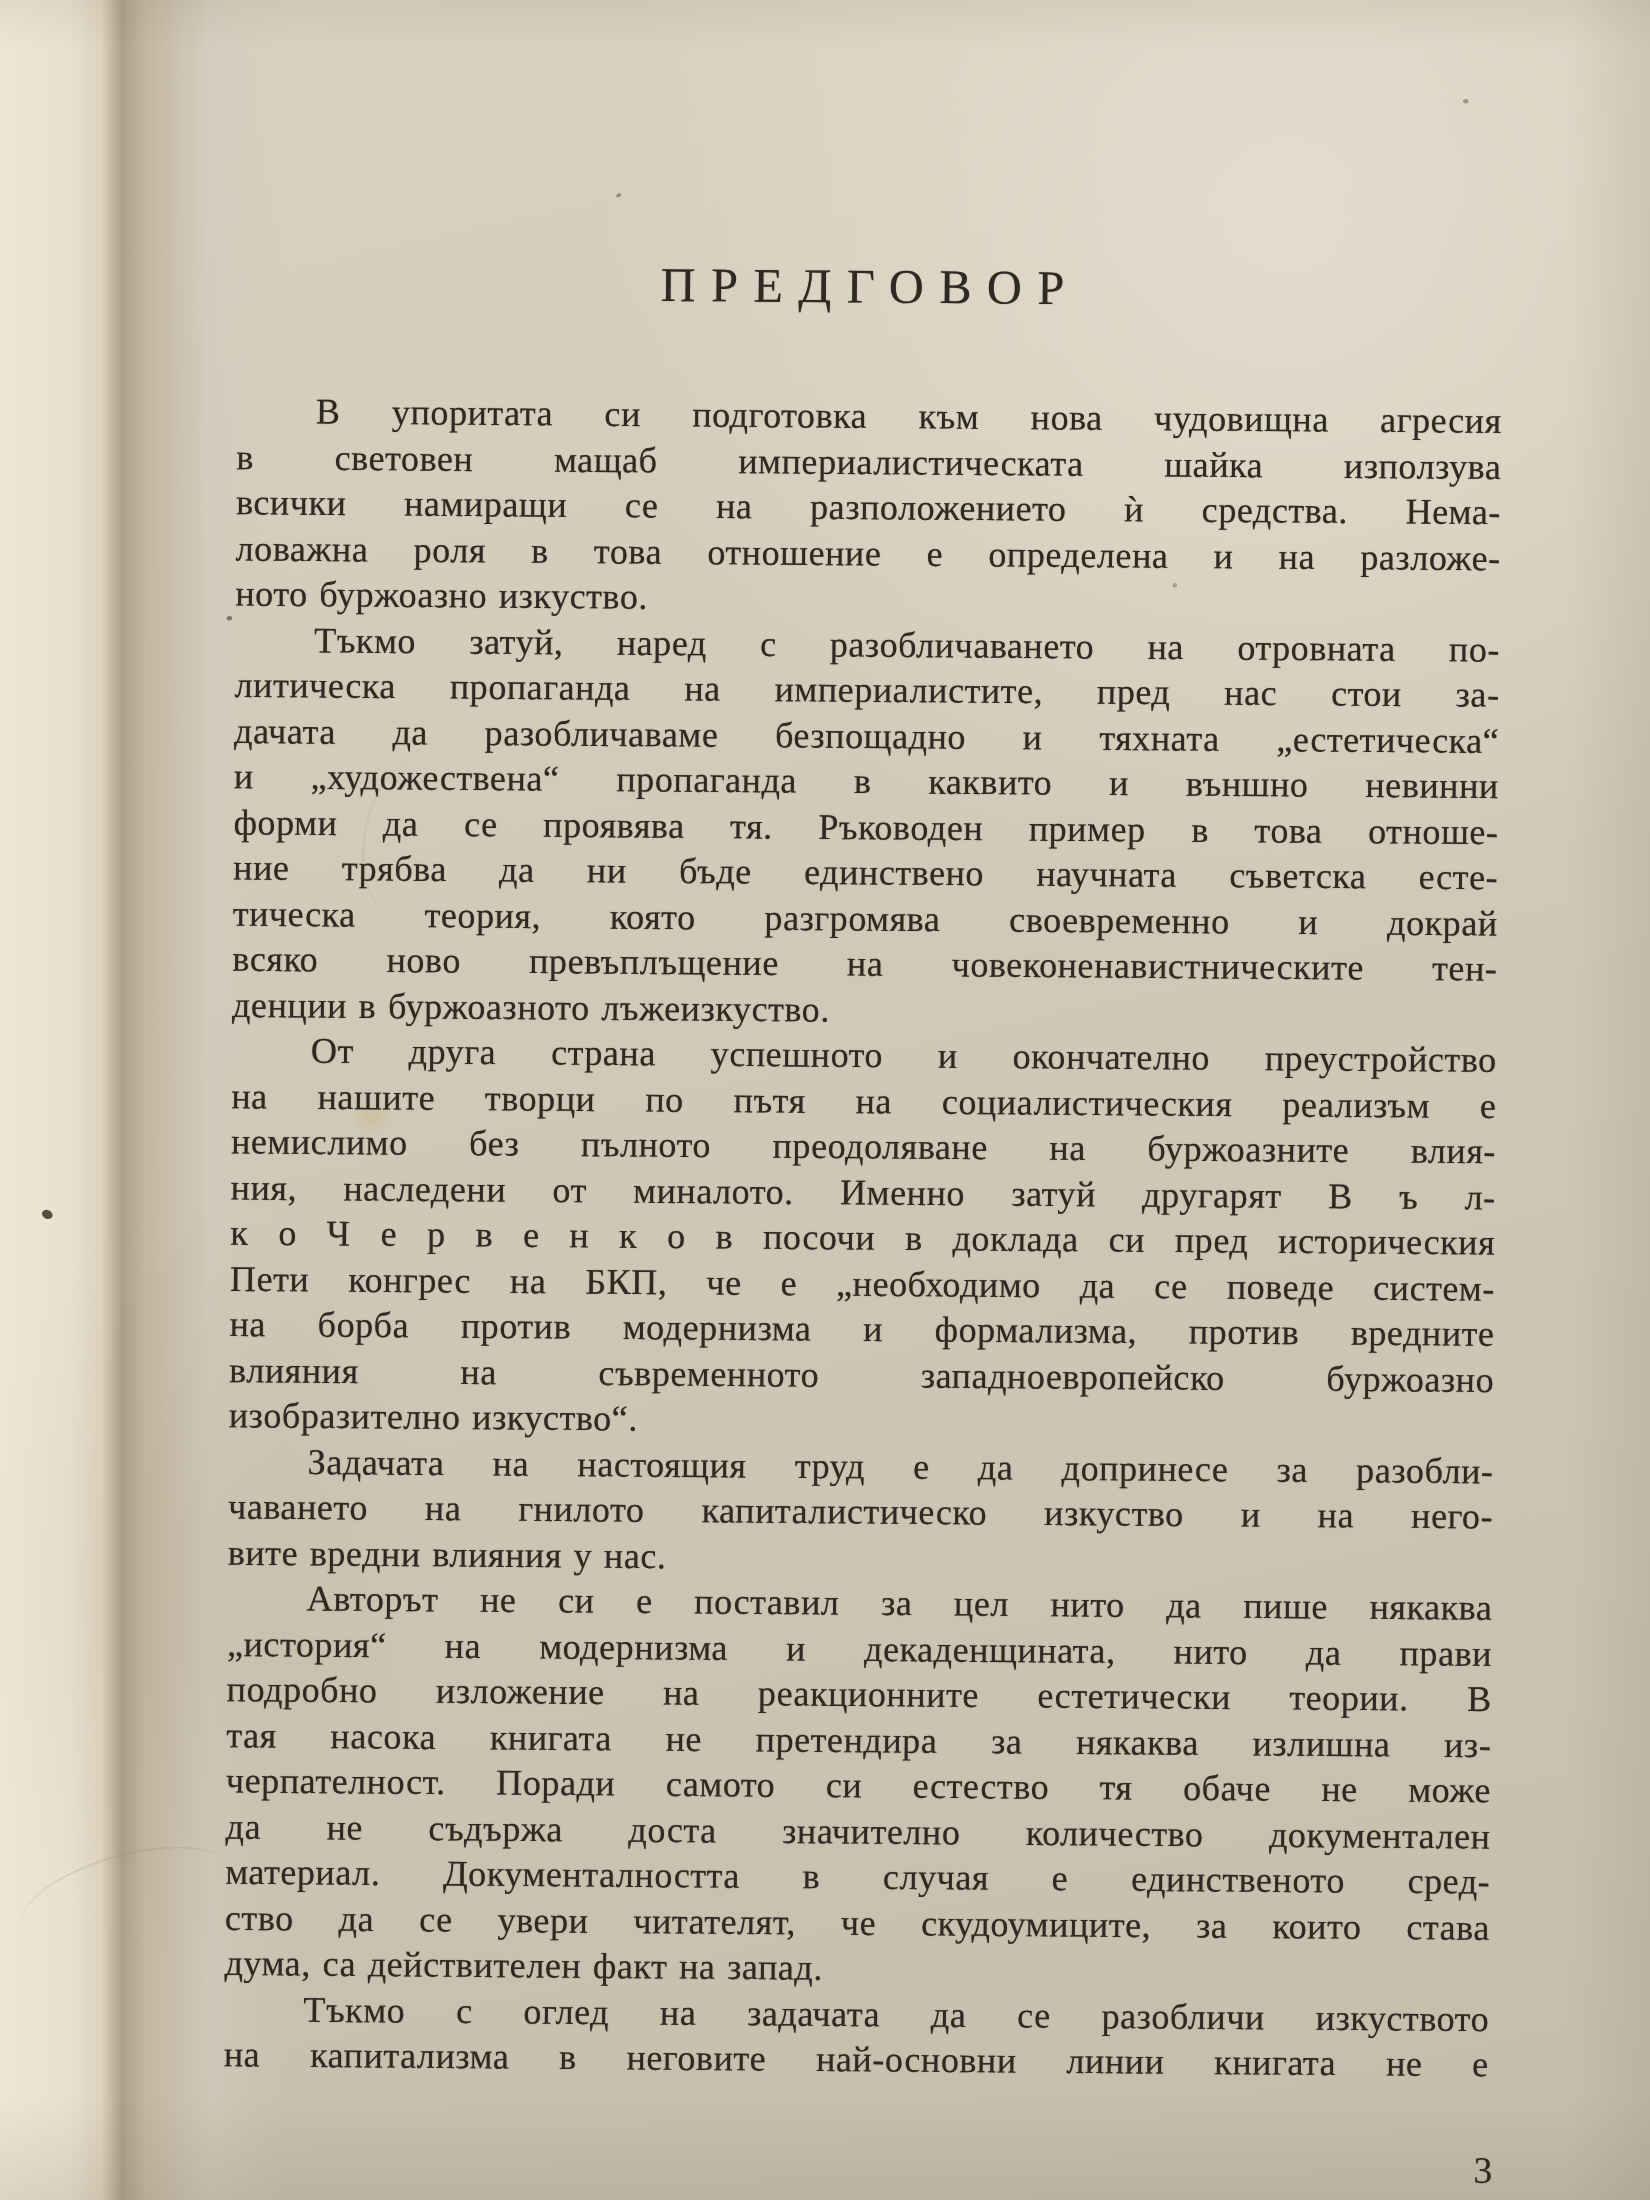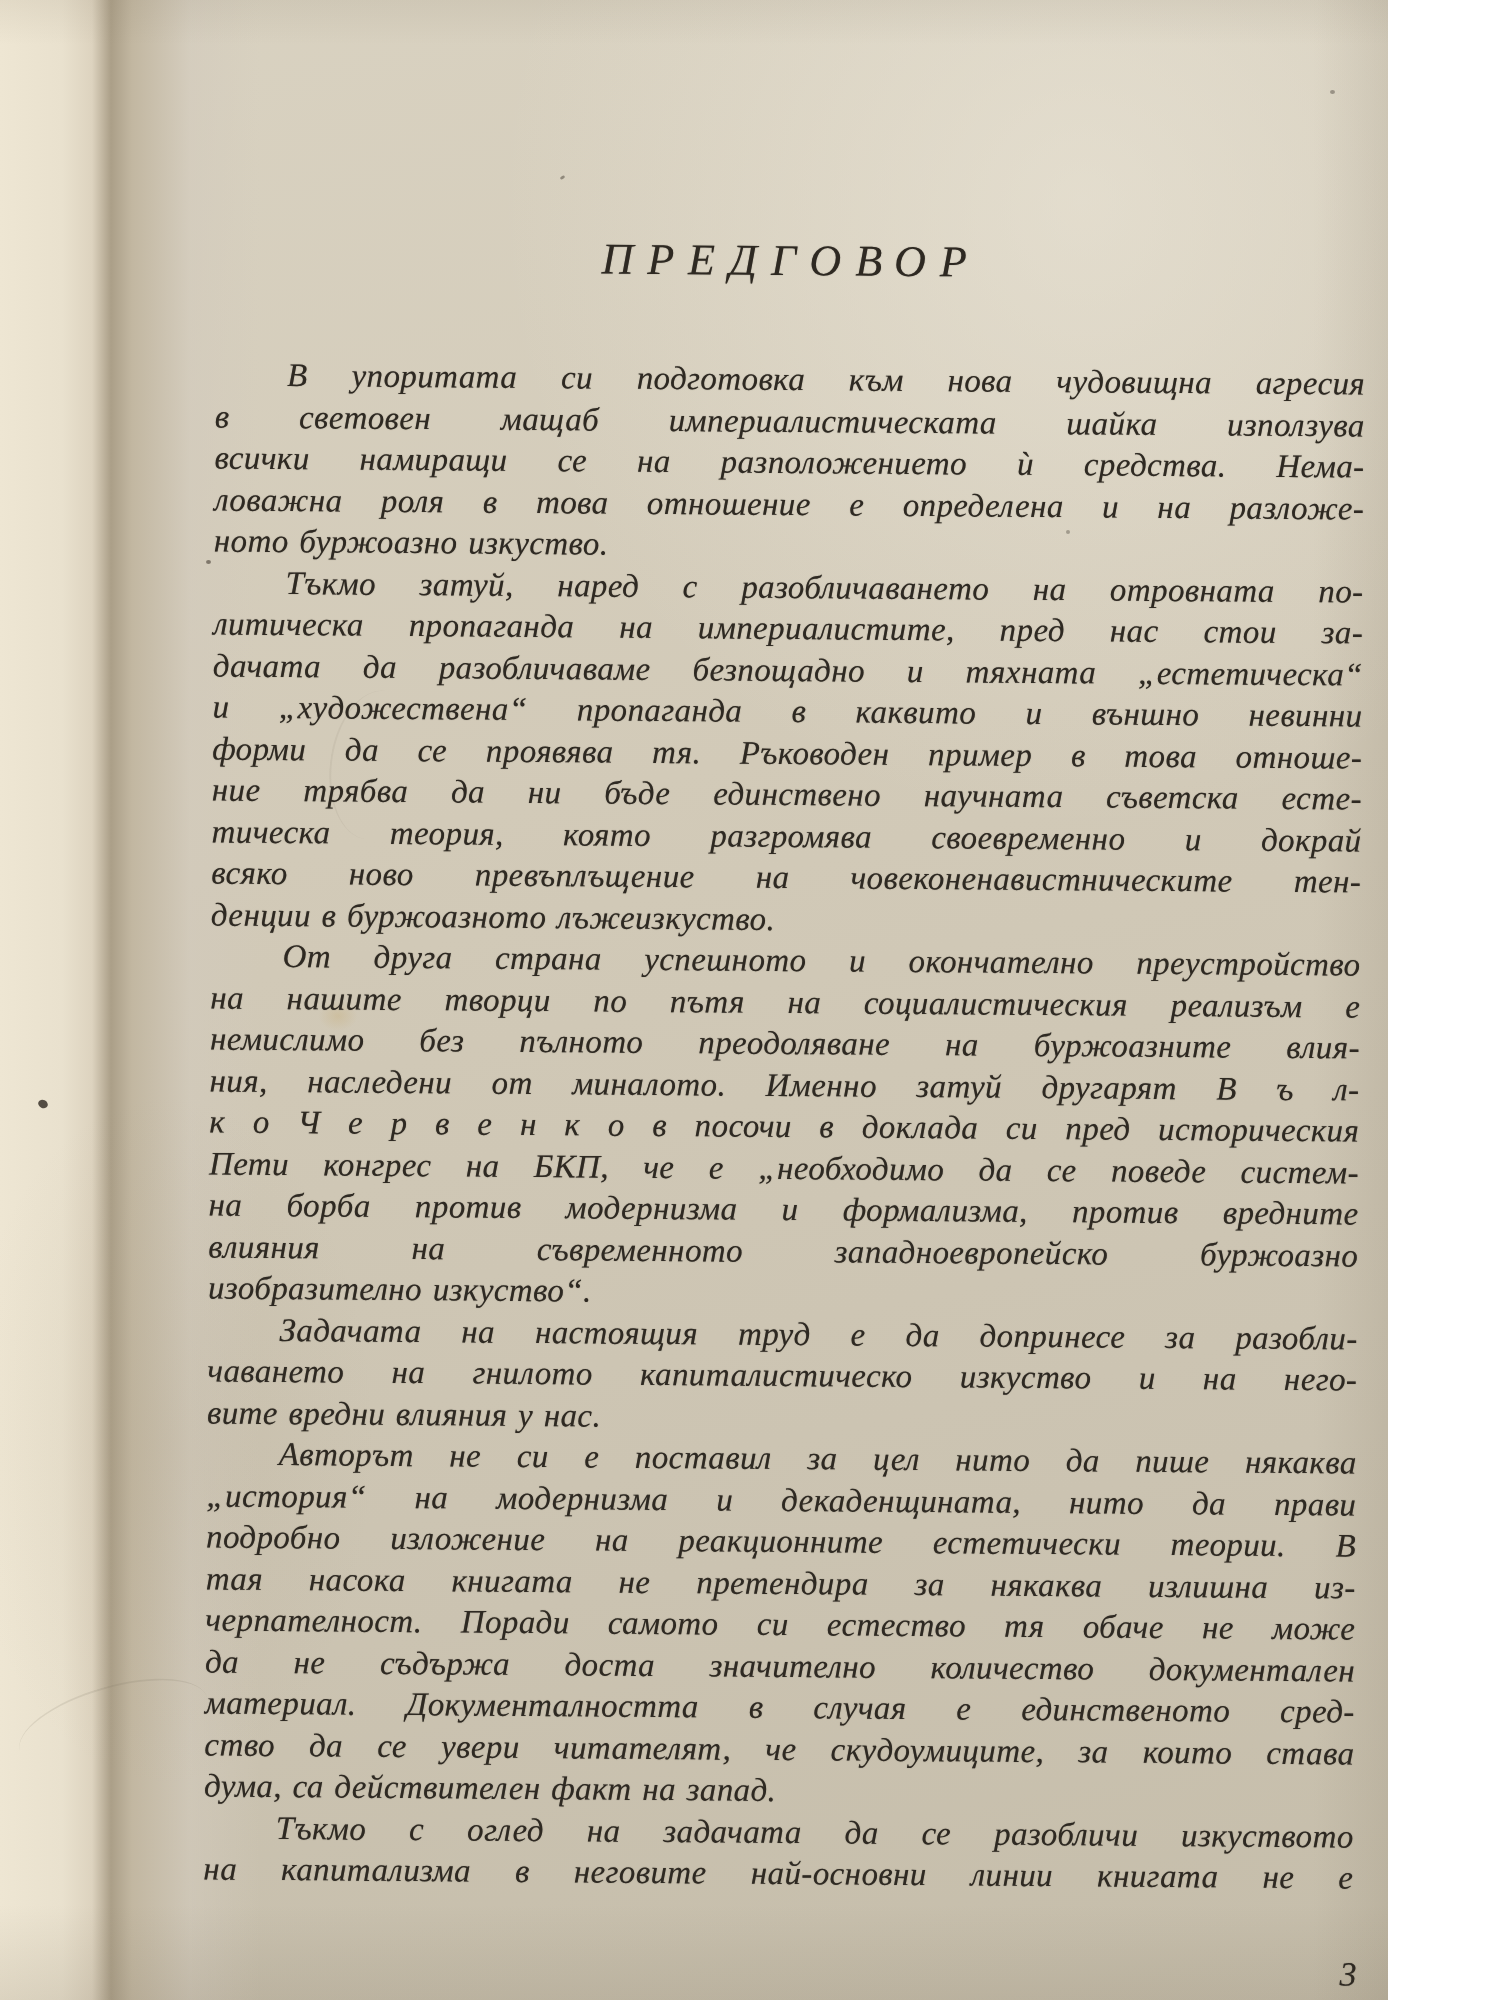--- a/index.html
+++ b/index.html
@@ -1,38 +1,37 @@
 <!DOCTYPE html>
 <html style="--paper: #cfc7b5; --ink: #2e2922;"><head>
 <meta charset="utf-8">
 <style>
   html,body{margin:0;padding:0;}
   body{width:1500px;height:2000px;overflow:hidden;font-family:"Liberation Serif",serif;}
 
   .page{
-    position:relative;width:1388px;height:2000px;
+    position:relative;width:1500px;height:2000px;
     background-color:var(--paper,#cfc7b5);
     background-image:
       
       linear-gradient(180deg, rgba(125,113,92,0.10), rgba(125,113,92,0) 45px),
       
       linear-gradient(270deg, rgba(125,113,92,0.15), rgba(125,113,92,0) 75px),
       
       linear-gradient(0deg, rgba(125,113,92,0.16), rgba(125,113,92,0) 95px),
       
       radial-gradient(60% 45% at 78% 10%, rgba(240,235,222,0.50), rgba(240,235,222,0) 70%),
       
       radial-gradient(26px 20px at 338px 1016px, rgba(196,168,108,0.30), rgba(196,168,108,0) 75%),
       
       radial-gradient(300px 500px at 12% 72%, rgba(150,135,108,0.10), rgba(150,135,108,0) 70%),
       
       linear-gradient(90deg, #eee6d3 0px, #e9e1ce 62px, #ddd3bf 92px, #ab9f88 111px, #c2b7a1 132px, rgba(210,202,188,0.6) 190px, rgba(210,202,188,0) 260px),
       
       linear-gradient(168deg, #d9d2c1 0%, #d2cab8 40%, #cbc3b1 75%, #c5bdaa 100%);
-    font-style: italic;
   }
 
   .content{
     position:absolute;left:0;top:0;width:1500px;height:2000px;
     transform:rotate(0.45deg);transform-origin:400px 400px;
     color:var(--ink,#2e2922);
     text-shadow:0 0 1px rgba(46,41,34,0.55);
   }
 
   .title{

